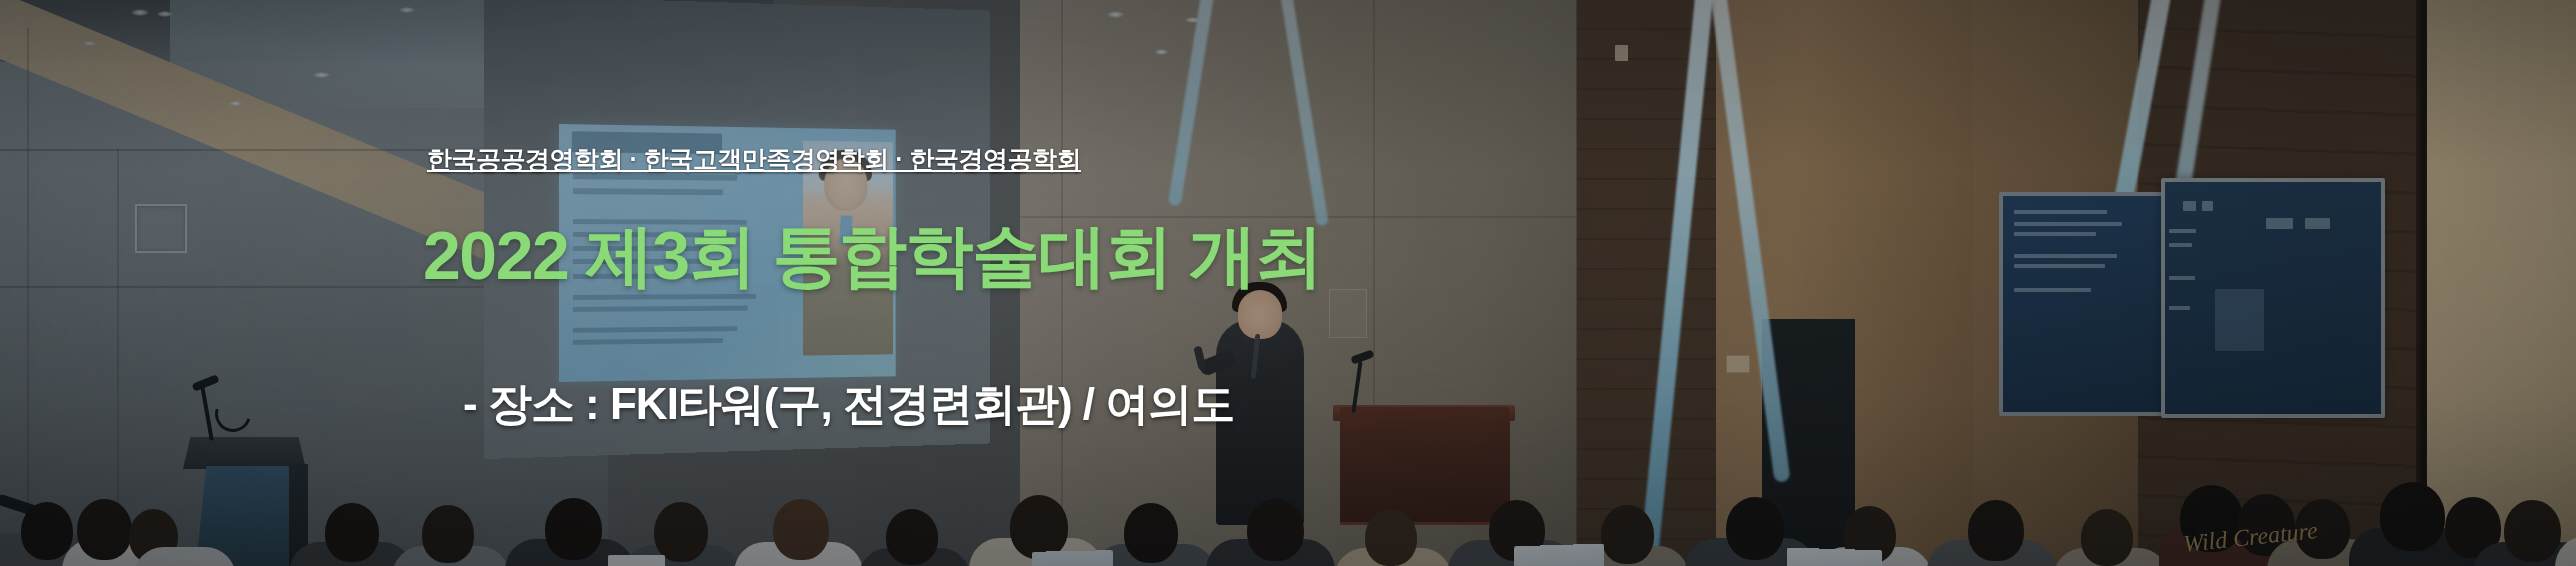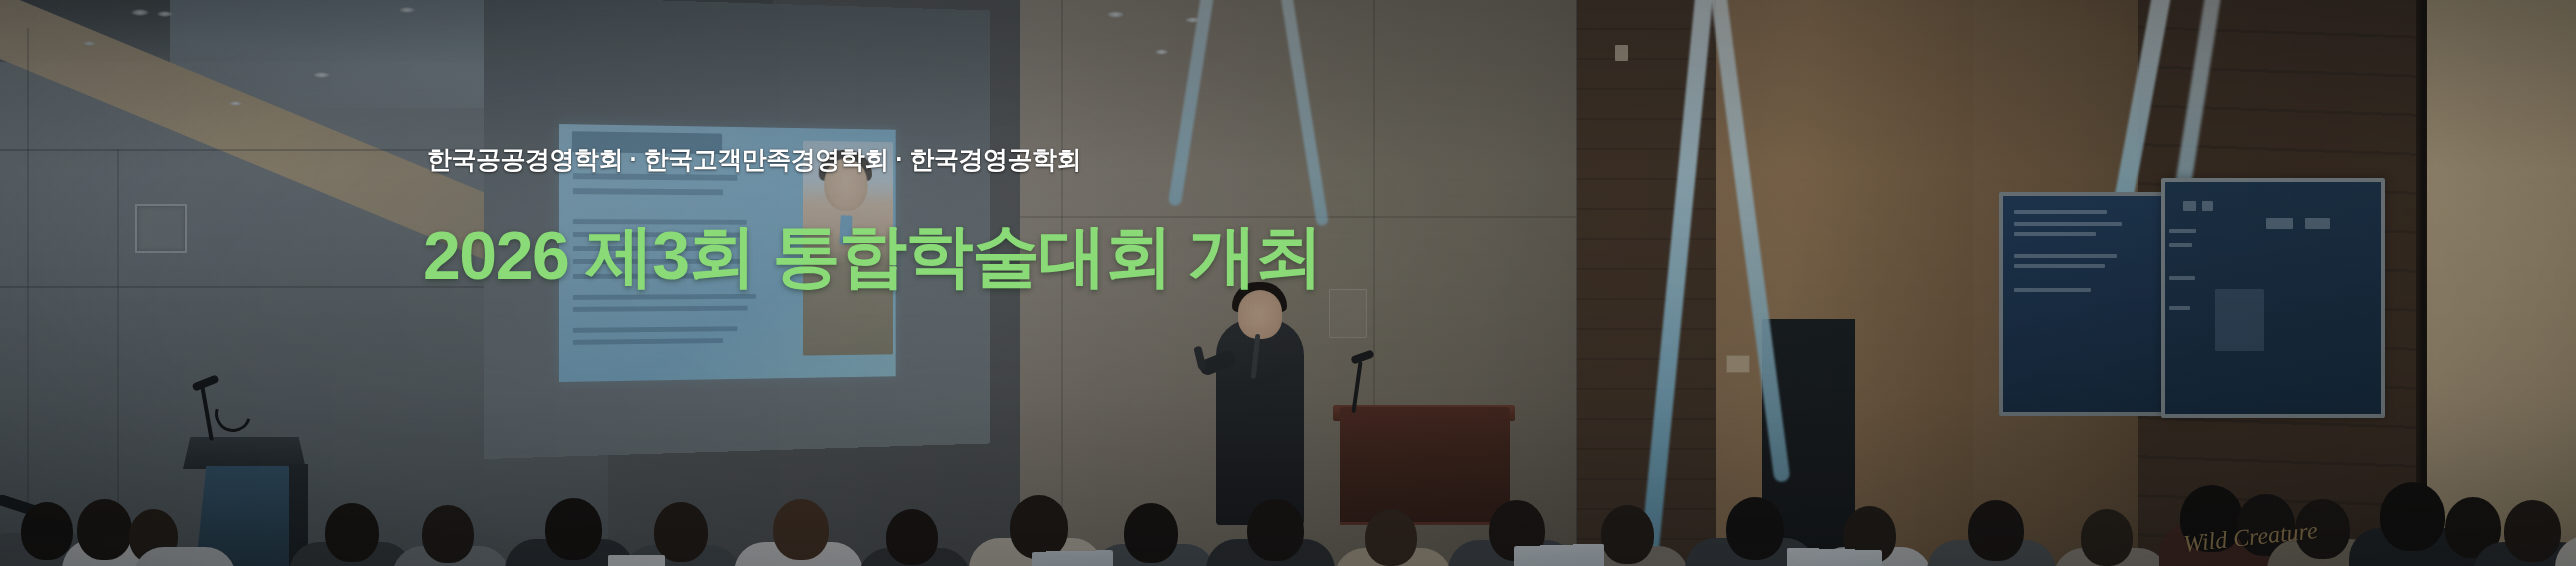--- a/index.html
+++ b/index.html
@@ -511,18 +511,19 @@
     <div class="abs" style="left:1030px;top:129px;width:82px;height:39px;background:linear-gradient(175deg,#d9e3ea,#bfccd5);border-radius:2.1px;transform:perspective(206px) rotateY(-12deg)"></div>
     <div class="abs" style="left:608px;top:133px;width:57px;height:24px;background:#e9edf0;border-radius:1.5px"></div>
   </div>
 
   <div class="jacket-text">Wild Creature</div>
 
   <div class="layer grade-dark"></div>
   <div class="layer grade-vignette"></div>
 
   <div id="overlay">
-    <div class="tx" id="line-orgs" style="color: rgb(255, 255, 255);">한국공공경영학회 · 한국고객만족경영학회 · 한국경영공학회</div>
-    <div class="tx" id="line-title" style="color: rgb(138, 219, 120);">2026 제3회 통합학술대회 개최</div>
+    <div class="tx" id="line-orgs" style="color: rgb(255, 255, 255); text-decoration: underline;">한국공공경영학회 · 한국고객만족경영학회 · 한국경영공학회</div>
+    <div class="tx" id="line-title" style="color: rgb(138, 219, 120);">2022 제3회 통합학술대회 개최</div>
+    <div class="tx" id="line-place" style="color: rgb(255, 255, 255);">- 장소 : FKI타워(구, 전경련회관) / 여의도</div>
   </div>
 
 </div>
 
 
 </body></html>

